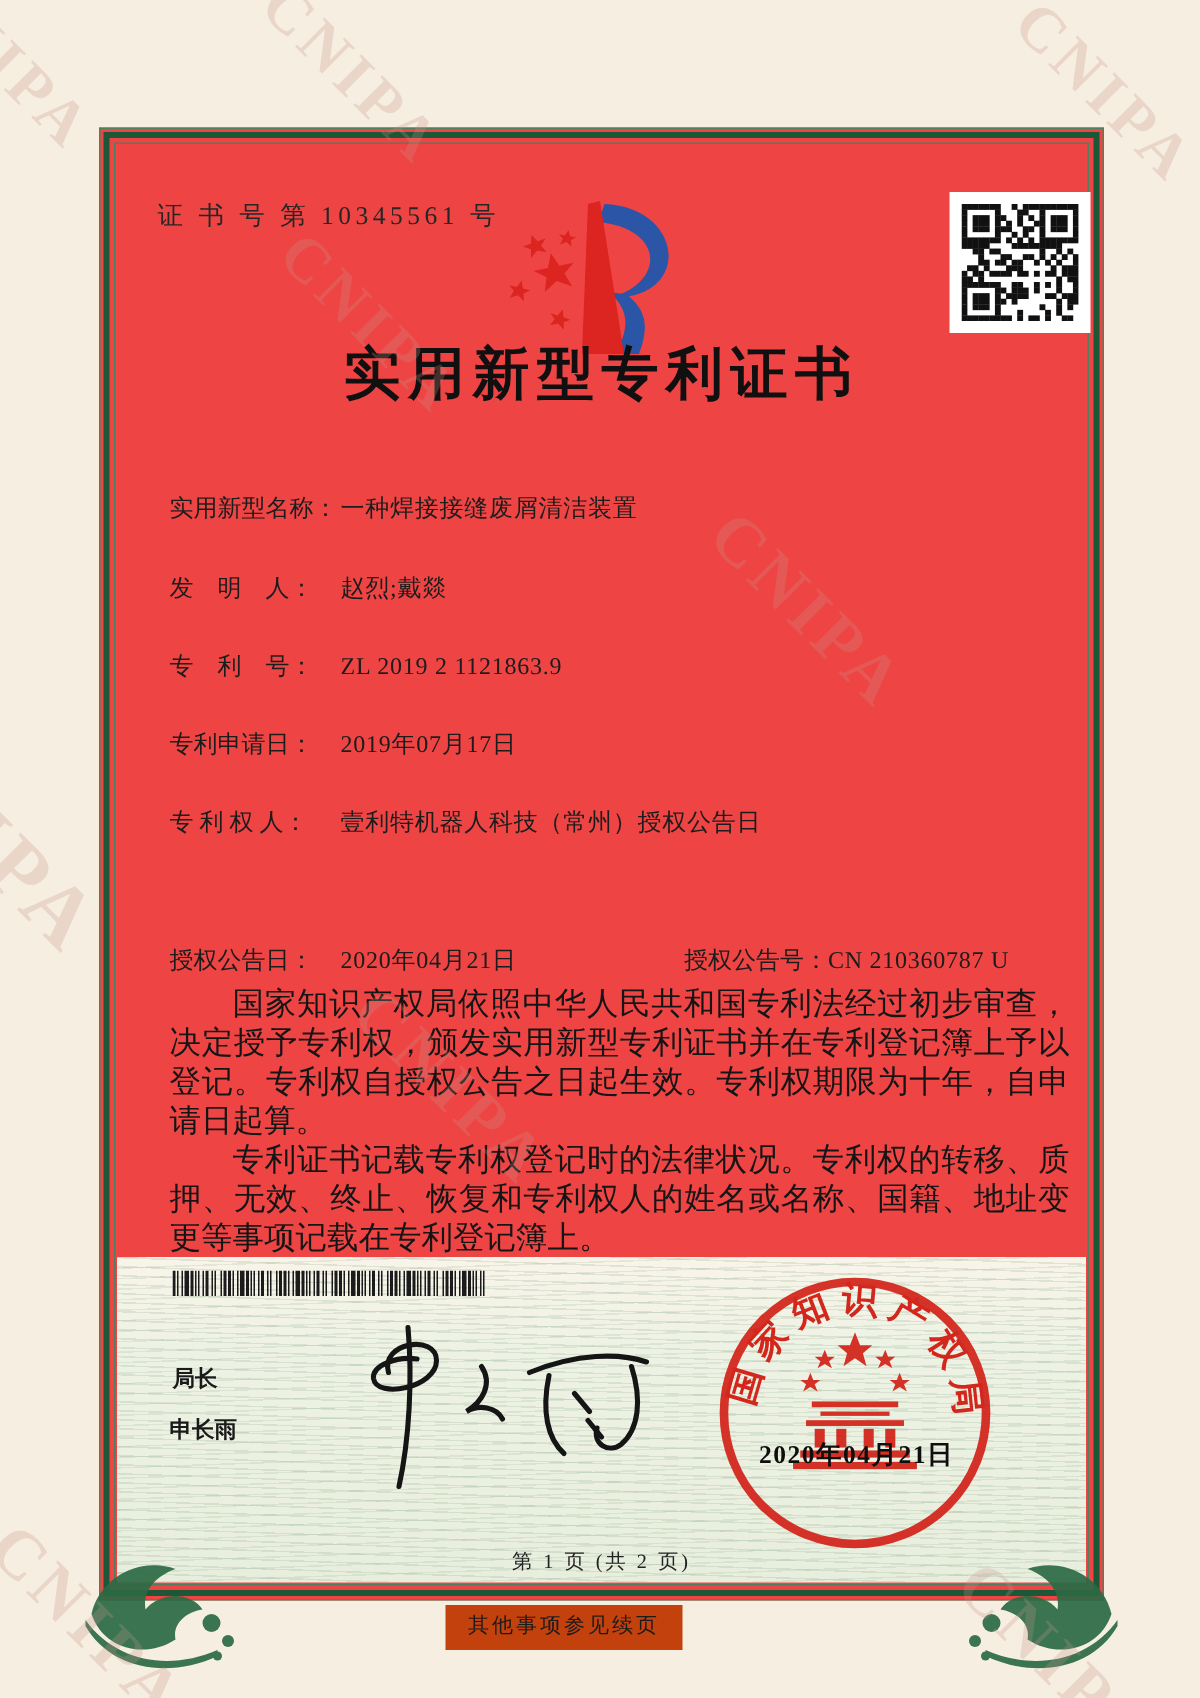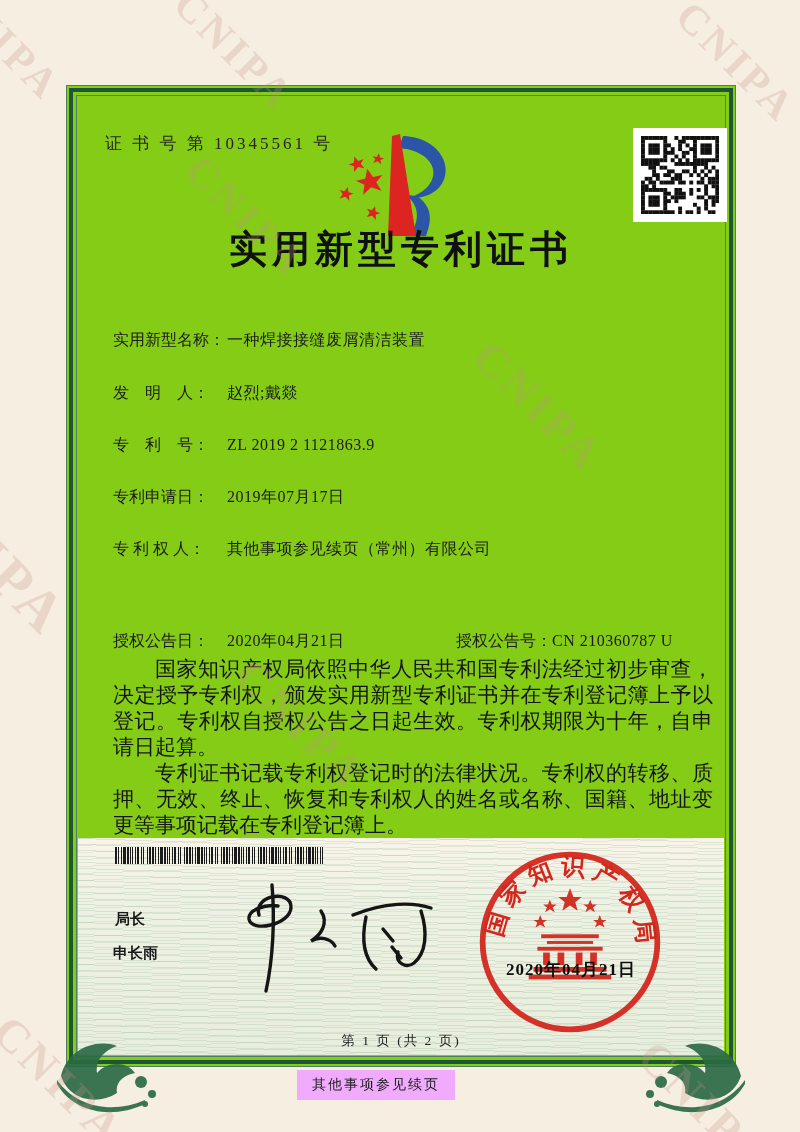--- a/index.html
+++ b/index.html
@@ -5,21 +5,21 @@
   html,body{margin:0;padding:0;}
   body{
     width:800px;height:1132px;position:relative;overflow:hidden;
     background:#f6eee1;
     font-family:"Liberation Serif","DejaVu Serif",serif;
     color:#1c1c1c;
   }
   
   .cert{
     position:absolute;left:66px;top:85px;width:668px;height:980px;
-    border:1px solid #4d8060;background:#84cc16;
+    border:1px solid #4d8060;background:#ef4444;
   }
   .cert .b2{position:absolute;inset:2px;border:4px solid #1d5737;pointer-events:none;}
   .cert .b3{position:absolute;inset:9px;border:1px solid #4d8060;pointer-events:none;}
   .content{position:absolute;inset:0;}
   
   .band{
     position:absolute;left:11px;right:11px;bottom:11px;top:752px;
     background:
       repeating-linear-gradient(2deg, rgba(146,176,146,.25) 0 1px, rgba(0,0,0,0) 1px 6px),
       repeating-linear-gradient(178deg, rgba(146,176,146,.20) 0 1px, rgba(0,0,0,0) 1px 7px),
@@ -56,21 +56,21 @@
   .seal{position:absolute;left:407px;top:760px;width:192px;height:192px;}
   .seal-date{position:absolute;left:418px;top:872px;width:172px;text-align:center;
     font-size:17px;font-weight:bold;color:#0e0e0e;letter-spacing:1px;}
   
   .page-ind{position:absolute;left:0;right:0;top:946px;text-align:center;font-size:13.5px;
     letter-spacing:2px;color:#222;}
   .corner-orn{position:absolute;width:112px;height:94px;}
   .orn-left{left:-14px;top:938px;}
   .orn-right{right:-14px;top:938px;transform:scaleX(-1);}
   .cont-note{
-    position:absolute;left:297px;top:1070px;width:158px;height:30px;background:#f0abfc;
+    position:absolute;left:297px;top:1070px;width:158px;height:30px;background:#c2410c;
     text-align:center;font-size:14px;line-height:30px;letter-spacing:2px;color:#1b1b1b;
   }
   
   .wm{position:absolute;font-family:"Liberation Serif",serif;font-weight:bold;
     color:rgba(197,146,136,.26);letter-spacing:4px;transform:rotate(45deg);
     transform-origin:left top;pointer-events:none;z-index:9;white-space:nowrap;}
 </style>
 </head>
 <body>
 
@@ -356,21 +356,21 @@
     <div class="row" style="top:296px">
       <span class="flabel">发　明　人：</span><span class="fvalue">赵烈;戴燚</span>
     </div>
     <div class="row" style="top:348px">
       <span class="flabel">专　利　号：</span><span class="fvalue">ZL 2019 2 1121863.9</span>
     </div>
     <div class="row" style="top:400px">
       <span class="flabel">专利申请日：</span><span class="fvalue">2019年07月17日</span>
     </div>
     <div class="row" style="top:452px">
-      <span class="flabel">专 利 权 人：</span><span class="fvalue">其他事项参见续页（常州）有限公司</span>
+      <span class="flabel">专 利 权 人：</span><span class="fvalue">壹利特机器人科技（常州）授权公告日</span>
     </div>
     <div class="row" style="top:544px">
       <span class="flabel">授权公告日：</span><span class="fvalue">2020年04月21日</span>
       <span class="grant2">
         <span class="flabel">授权公告号：</span><span class="fvalue">CN 210360787 U</span>
       </span>
     </div>
 
     <div class="paras">
       <p>国家知识产权局依照中华人民共和国专利法经过初步审查，决定授予专利权，颁发实用新型专利证书并在专利登记簿上予以登记。专利权自授权公告之日起生效。专利权期限为十年，自申请日起算。</p>

